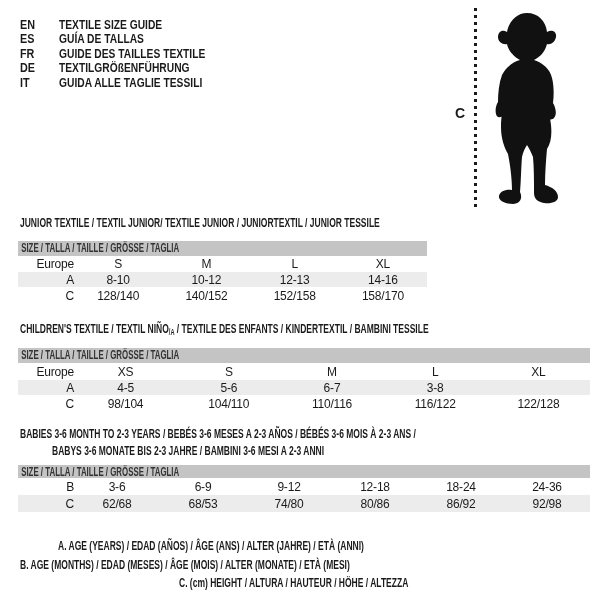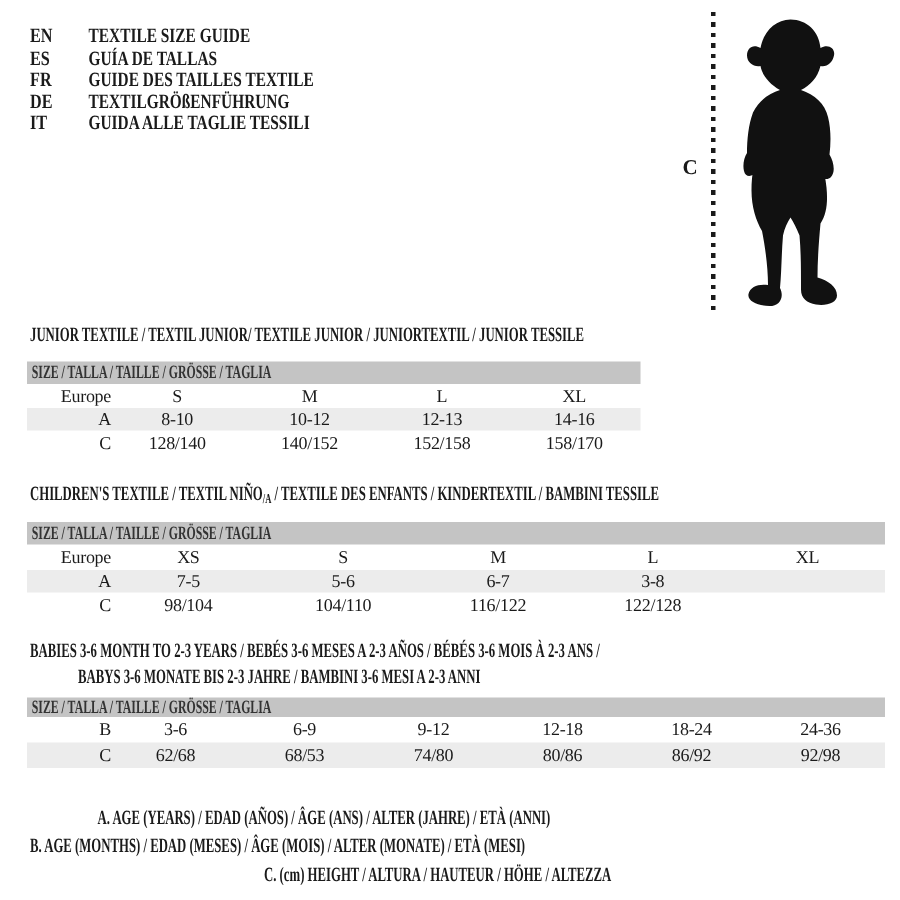--- a/index.html
+++ b/index.html
@@ -1,39 +1,39 @@
 <!DOCTYPE html>
 <html><head>
 <meta charset="utf-8">
 <style>
   html,body { margin:0; padding:0; }
   .page {
     position:relative; width:600px; height:600px; background:#ffffff;
-    font-family:Liberation Serif, serif; color:#1a1a1a; overflow:hidden;
+    font-family:Liberation Sans, sans-serif; color:#1a1a1a; overflow:hidden;
   }
   .cond { white-space:nowrap; display:inline-block; transform:scaleX(0.63); transform-origin:0 50%; }
 
   
   .lang { position:absolute; left:20px; top:17px; }
   .lang-row { display:flex; height:14.5px; align-items:center; }
   .lang-code { width:39px; font-size:13.5px; font-weight:700; }
   .lang-code span { display:inline-block; transform:scaleX(0.8); transform-origin:0 50%; }
   .lang-label { font-size:13.5px; font-weight:700; }
   .lang-label span { display:inline-block; white-space:nowrap; transform:scaleX(0.76); transform-origin:0 50%; }
 
   
   .fig-line { position:absolute; left:474px; top:8px; width:3px; height:200px;
     background:repeating-linear-gradient(#1a1a1a 0 3px, transparent 3px 7px); }
   .fig-c { position:absolute; left:455px; top:105px; font-size:14px; font-weight:700; }
   .fig-svg { position:absolute; left:481px; top:8px; }
 
   
   .tbl { position:absolute; left:18px; }
   .tbl-title { position:absolute; left:2px; font-size:13.5px; font-weight:700; line-height:13px; }
-  .size-bar { position:absolute; left:0; width:100%; background:#c4c4c4; display:flex; align-items:center; }
+  .size-bar { position:absolute; left:0; width:100%; background:#c4c4c4; display:flex; align-items:flex-start; }
   .size-bar .sbtext { padding-left:5px; font-size:12.5px; font-weight:700; color:#333333; }
   .trow { position:absolute; left:0; width:100%; display:grid; align-items:center;
     font-size:12px; letter-spacing:-0.2px; }
   .trow.c4 { grid-template-columns:56px repeat(4,1fr); }
   .trow.c5 { grid-template-columns:56px repeat(5,1fr); }
   .trow.c6 { grid-template-columns:56px repeat(6,1fr); }
   .trow .lbl { padding-left:5px; text-align:right; }
   .trow .cell { text-align:center; }
   .shaded { background:#ececec; }
   .sub { font-size:9px; vertical-align:-2px; }
@@ -159,29 +159,30 @@
     <div class="trow c5 r0">
       <span class="lbl">Europe</span>
       <span class="cell">XS</span>
       <span class="cell">S</span>
       <span class="cell">M</span>
       <span class="cell">L</span>
       <span class="cell">XL</span>
     </div>
     <div class="trow c5 r1 shaded">
       <span class="lbl">A</span>
-      <span class="cell">7-5</span>
+      <span class="cell">4-5</span>
       <span class="cell">5-6</span>
       <span class="cell">6-7</span>
       <span class="cell">3-8</span>
     </div>
     <div class="trow c5 r2">
       <span class="lbl">C</span>
       <span class="cell">98/104</span>
       <span class="cell">104/110</span>
+      <span class="cell">110/116</span>
       <span class="cell">116/122</span>
       <span class="cell">122/128</span>
     </div>
   </section>
 
   <section class="tbl" id="t3">
     <div class="tbl-title"><span class="cond">BABIES 3-6 MONTH TO 2-3 YEARS / BEBÉS 3-6 MESES A 2-3 AÑOS / BÉBÉS 3-6 MOIS À 2-3 ANS /</span></div>
     <div class="tbl-title title2"><span class="cond">BABYS 3-6 MONATE BIS 2-3 JAHRE / BAMBINI 3-6 MESI A 2-3 ANNI</span></div>
     <div class="size-bar">
         <span class="sbtext cond">SIZE / TALLA / TAILLE / GRÖSSE / TAGLIA</span>

